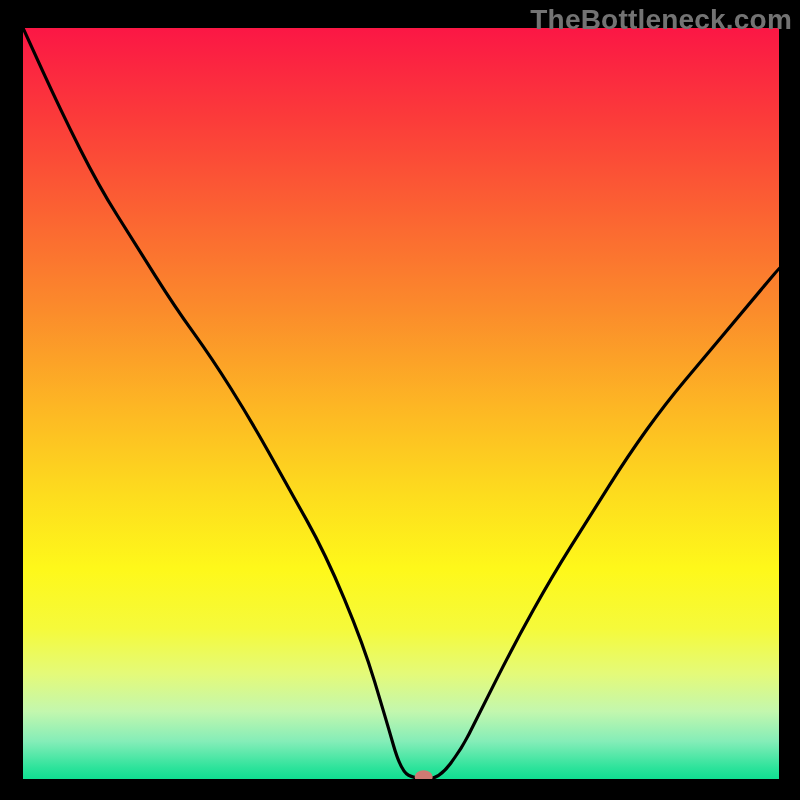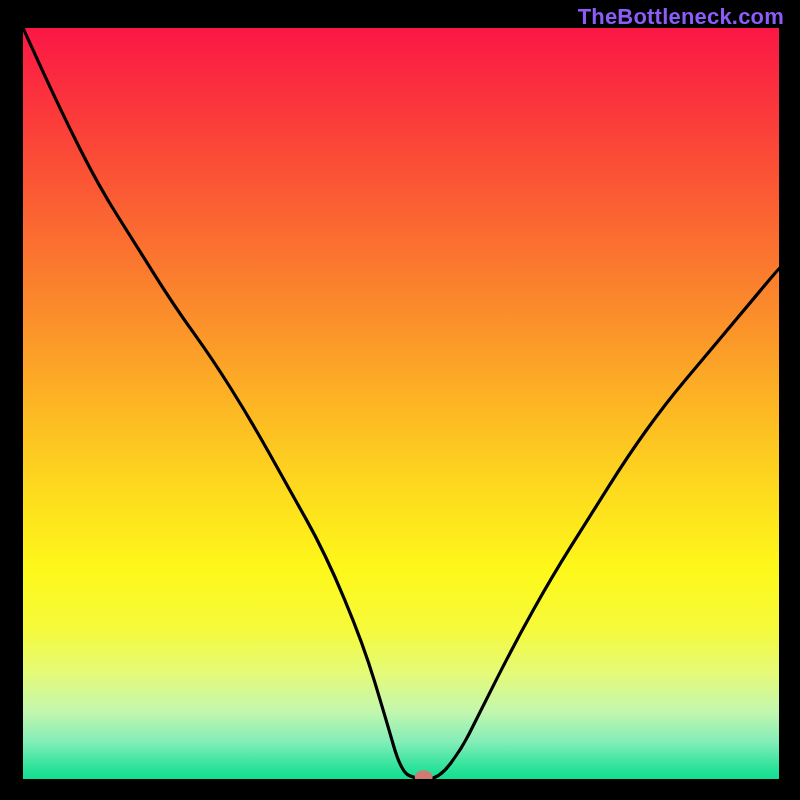--- a/index.html
+++ b/index.html
@@ -1,25 +1,25 @@
 <!DOCTYPE html>
 <html><head>
 <meta charset="utf-8">
 <style>
   * { margin: 0; padding: 0; box-sizing: border-box; }
   html, body { width: 800px; height: 800px; background: #000; overflow: hidden; }
   .container { position: relative; width: 800px; height: 800px; background: #000; }
   .watermark {
     position: absolute;
     top: 4px;
-    right: 16px;
+    right: 8px;
     font-family: Arial, Helvetica, sans-serif;
-    font-size: 22px;
+    font-size: 28px;
     font-weight: 600;
-    color: #8b5cf6;
+    color: #737373;
     letter-spacing: 0.2px;
     z-index: 10;
   }
   .plot {
     position: absolute;
     left: 23px;
     top: 28px;
     width: 756px;
     height: 751px;
   }

